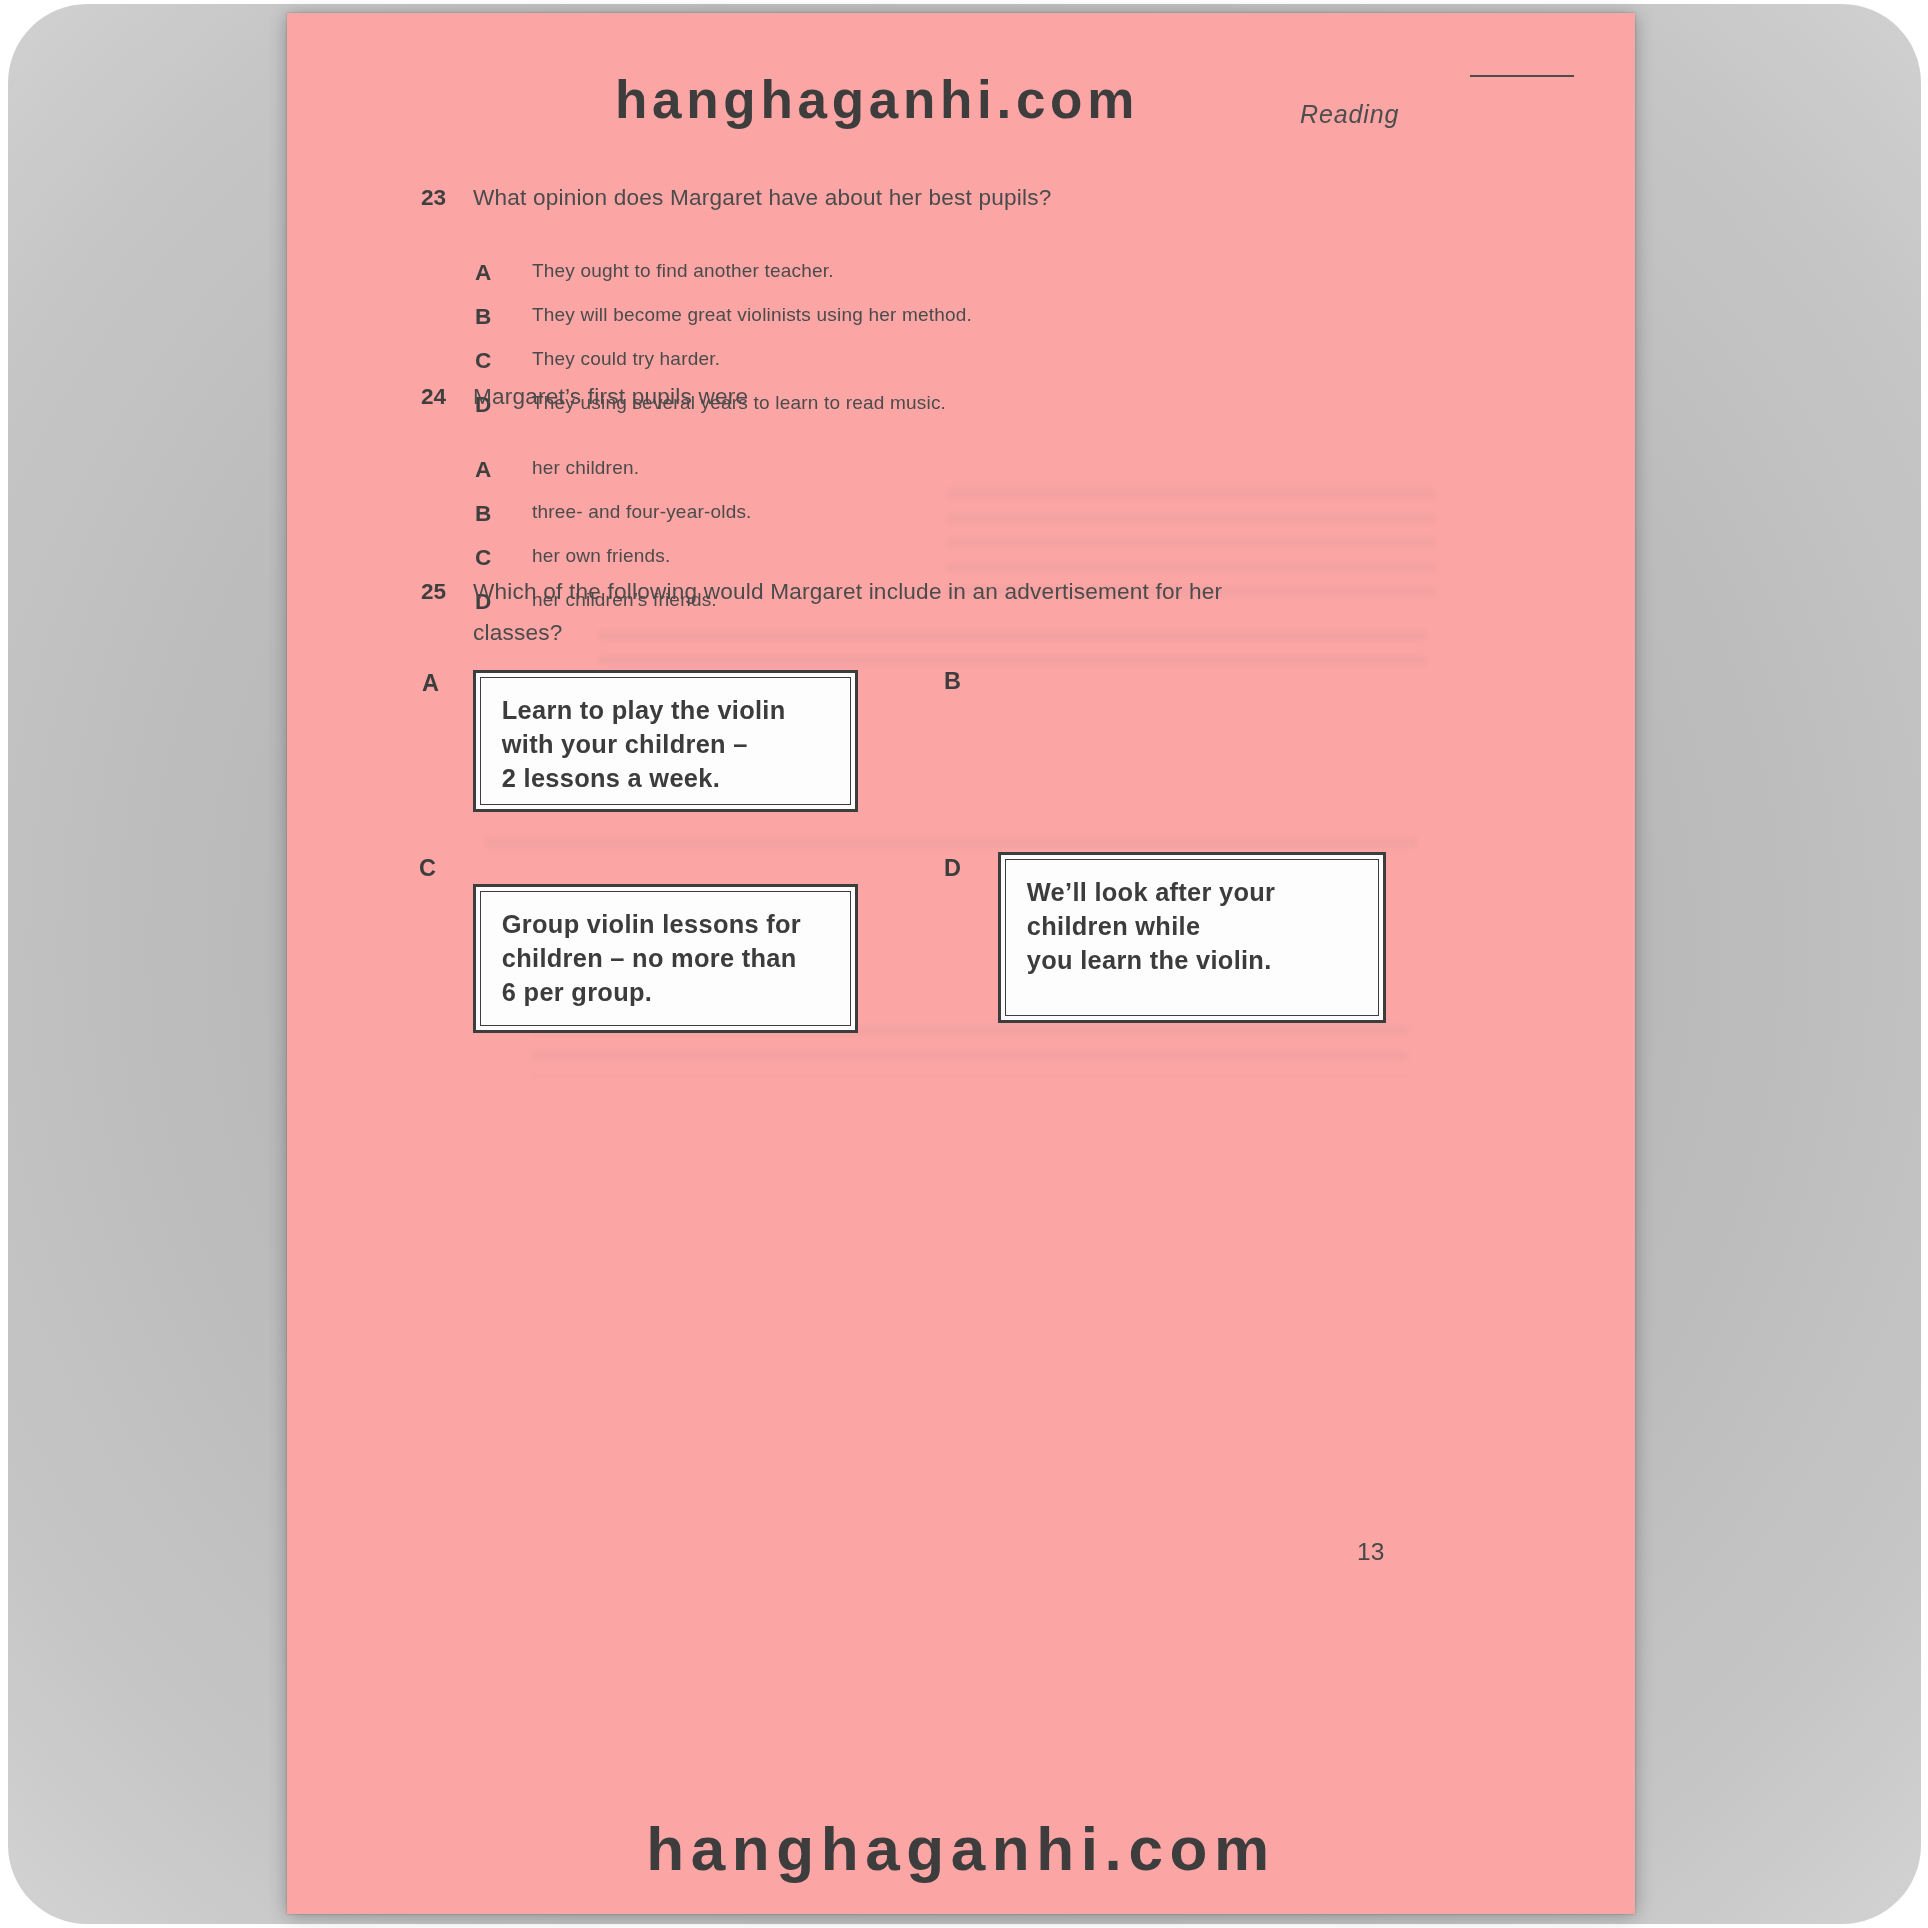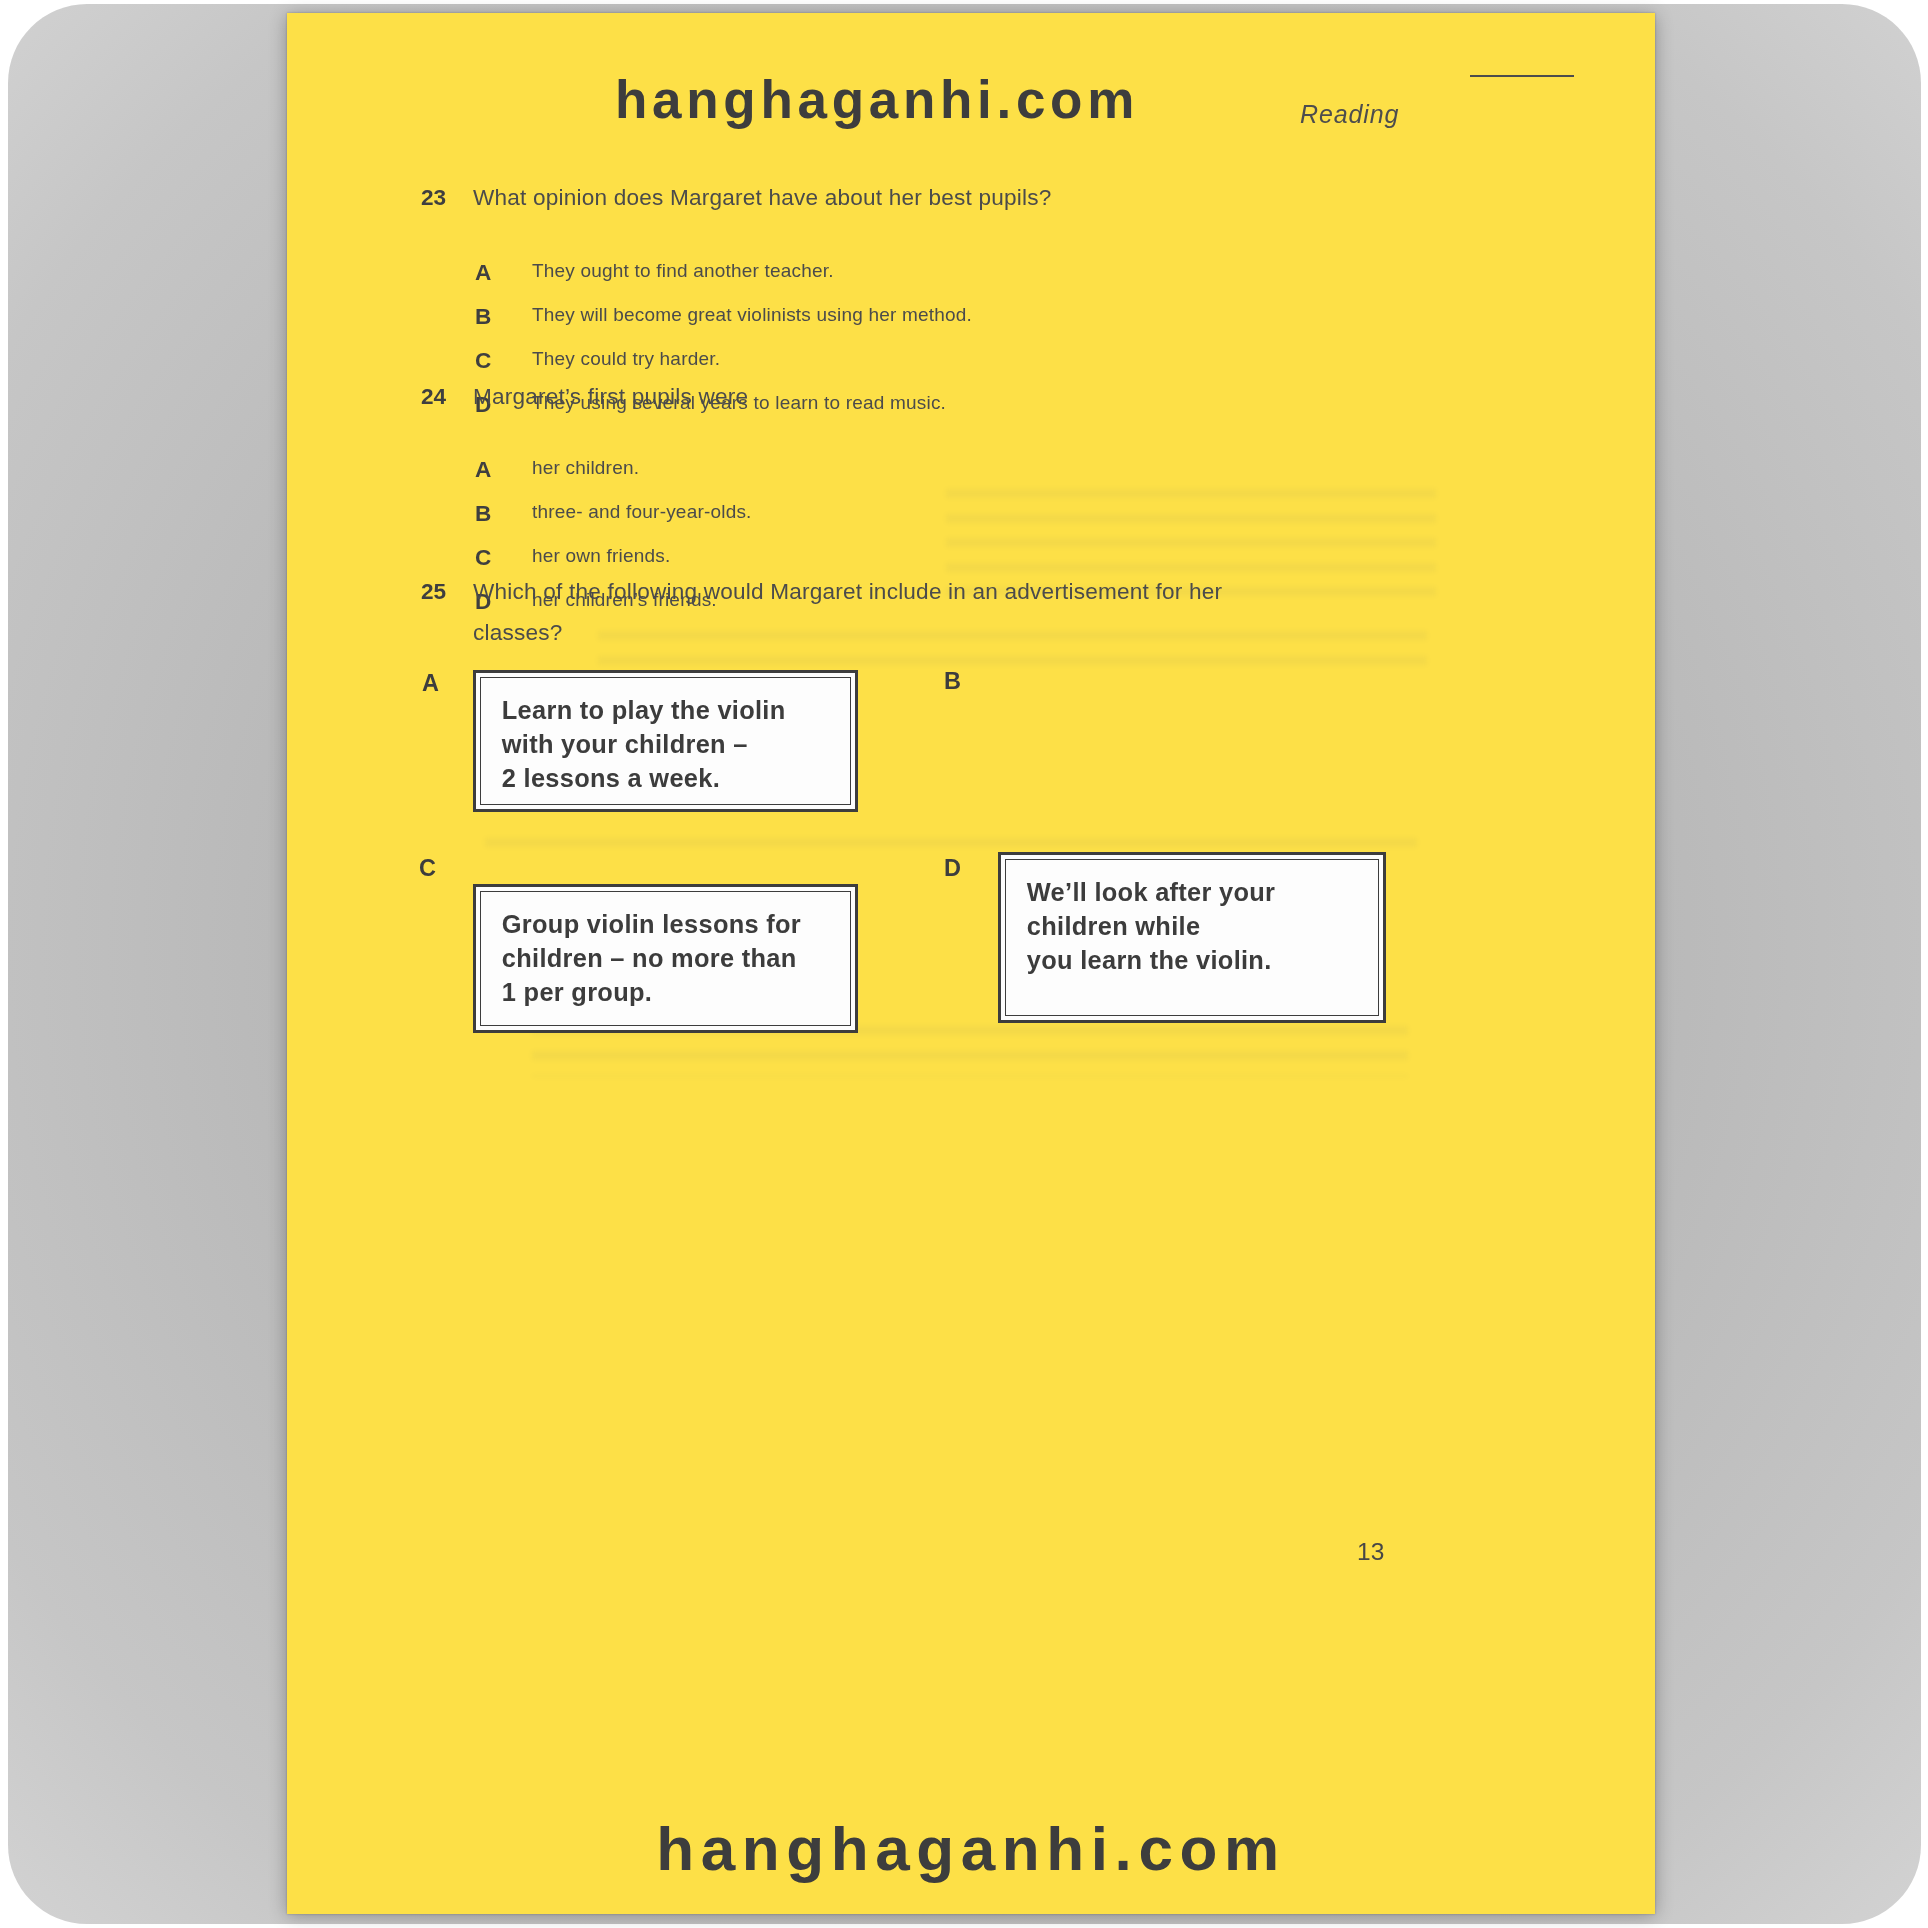--- a/index.html
+++ b/index.html
@@ -15,23 +15,22 @@
     position: absolute;
     left: 7.5px; right: 7.5px; top: 3.8px; bottom: 3.8px;
     border-radius: 79px;
     background: radial-gradient(ellipse 95% 95% at 50% 49%,
                 #b9b9b9 38%, #c6c6c6 62%, #d9d9d9 82%, #f4f4f4 99%);
   }
   .page {
     position: absolute;
     left: 287px; top: 13px;
     width: 1348px; height: 1901px;
-    background: #fde047;
+    background: #fca5a5;
     box-shadow: 0 1.9px 17px rgba(0,0,0,0.30), 0 0 1.9px rgba(0,0,0,0.25);
-    padding-left: 20px;
   }
   
   .wm-top {
     position: absolute;
     left: 328px; top: 56px;
     font-size: 53px;
     font-weight: bold;
     letter-spacing: 4.7px;
     color: #3d3d3d;
   }
@@ -198,21 +197,21 @@
       </div>
     </div>
 
     <div class="ad-label" style="left:657px; top:655px">B</div>
 
     <div class="ad-label" style="left:132px; top:842px">C</div>
     <div class="ad-box" style="left:186px; top:871px; width:385px; height:149px">
       <div class="ad-inner">
         <div class="ad-line">Group violin lessons for</div>
         <div class="ad-line">children – no more than</div>
-        <div class="ad-line">1 per group.</div>
+        <div class="ad-line">6 per group.</div>
       </div>
     </div>
 
     <div class="ad-label" style="left:657px; top:842px">D</div>
     <div class="ad-box" style="left:711px; top:839px; width:388px; height:171px">
       <div class="ad-inner">
         <div class="ad-line">We’ll look after your</div>
         <div class="ad-line">children while</div>
         <div class="ad-line">you learn the violin.</div>
       </div>

